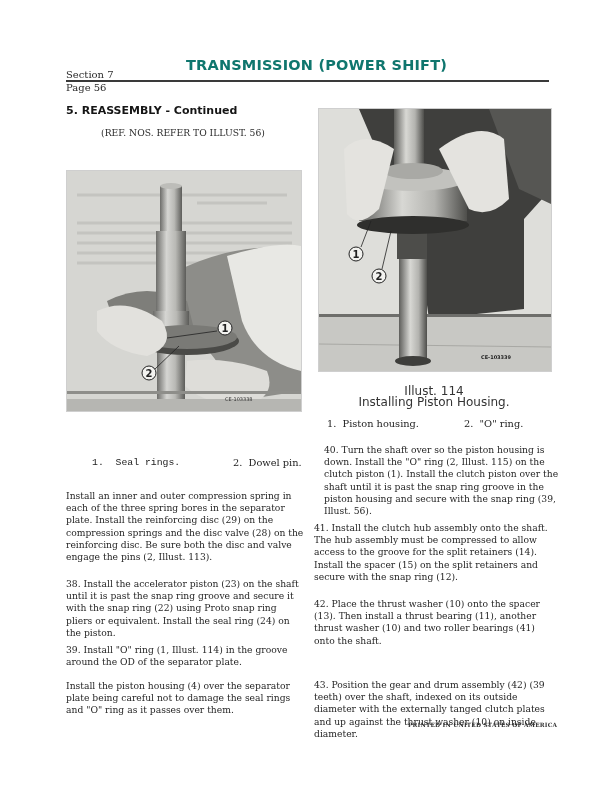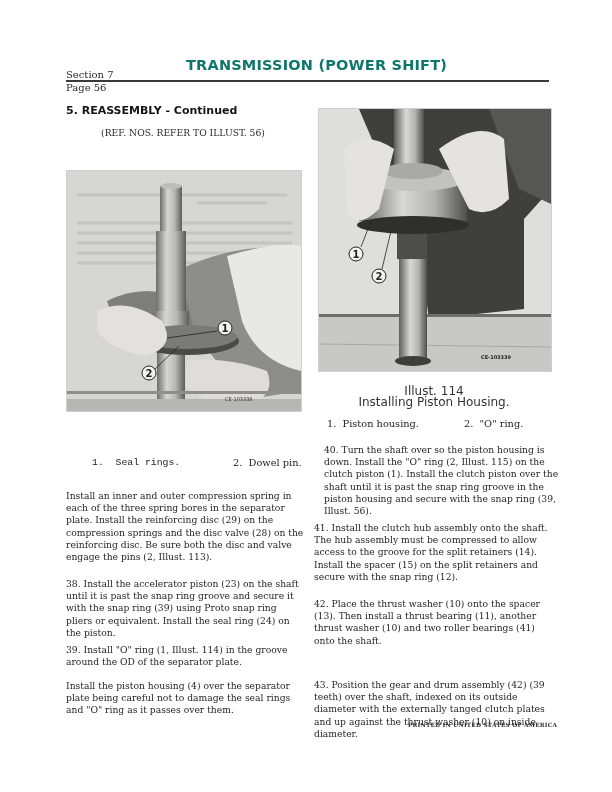--- a/index.html
+++ b/index.html
@@ -89,21 +89,21 @@
 <div class="abs legend" style="left:92px; top:457px;font-family:Liberation Mono, monospace;">
   <span>1.</span>&nbsp;
   <span>Seal rings.</span>
 </div>
 <div class="abs legend" style="left:206px; top:457px;margin-left:27px;">
   <span>2.</span>&nbsp;
   <span>Dowel pin.</span>
 </div>
 
 <div class="abs para" style="left:66px; top:490px; width:238px;">Install an inner and outer compression spring in each of the three spring bores in the separator plate. Install the reinforcing disc (29) on the compression springs and the disc valve (28) on the reinforcing disc. Be sure both the disc and valve engage the pins (2, Illust. 113).</div>
-<div class="abs para" style="left:66px; top:578px; width:238px;">38. Install the accelerator piston (23) on the shaft until it is past the snap ring groove and secure it with the snap ring (39) using Proto snap ring pliers or equivalent. Install the seal ring (24) on the piston.</div>
+<div class="abs para" style="left:66px; top:578px; width:238px;">38. Install the accelerator piston (23) on the shaft until it is past the snap ring groove and secure it with the snap ring (22) using Proto snap ring pliers or equivalent. Install the seal ring (24) on the piston.</div>
 <div class="abs para" style="left:66px; top:644px; width:238px;">39. Install "O" ring (1, Illust. 114) in the groove around the OD of the separator plate.</div>
 <div class="abs para" style="left:66px; top:680px; width:238px;">Install the piston housing (4) over the separator plate being careful not to damage the seal rings and "O" ring as it passes over them.</div>
 
 <div class="abs photo" style="left:318px; top:108px; width:232px; height:262px; background:#dcdcd8;">
   <svg width="232" height="262" viewBox="0 0 232 262">
     <defs>
       <linearGradient id="shaft2" x1="0" x2="1" y1="0" y2="0">
         <stop offset="0" stop-color="#5e5e5b"></stop>
         <stop offset="0.4" stop-color="#d8d8d4"></stop>
         <stop offset="0.7" stop-color="#b3b3af"></stop>

